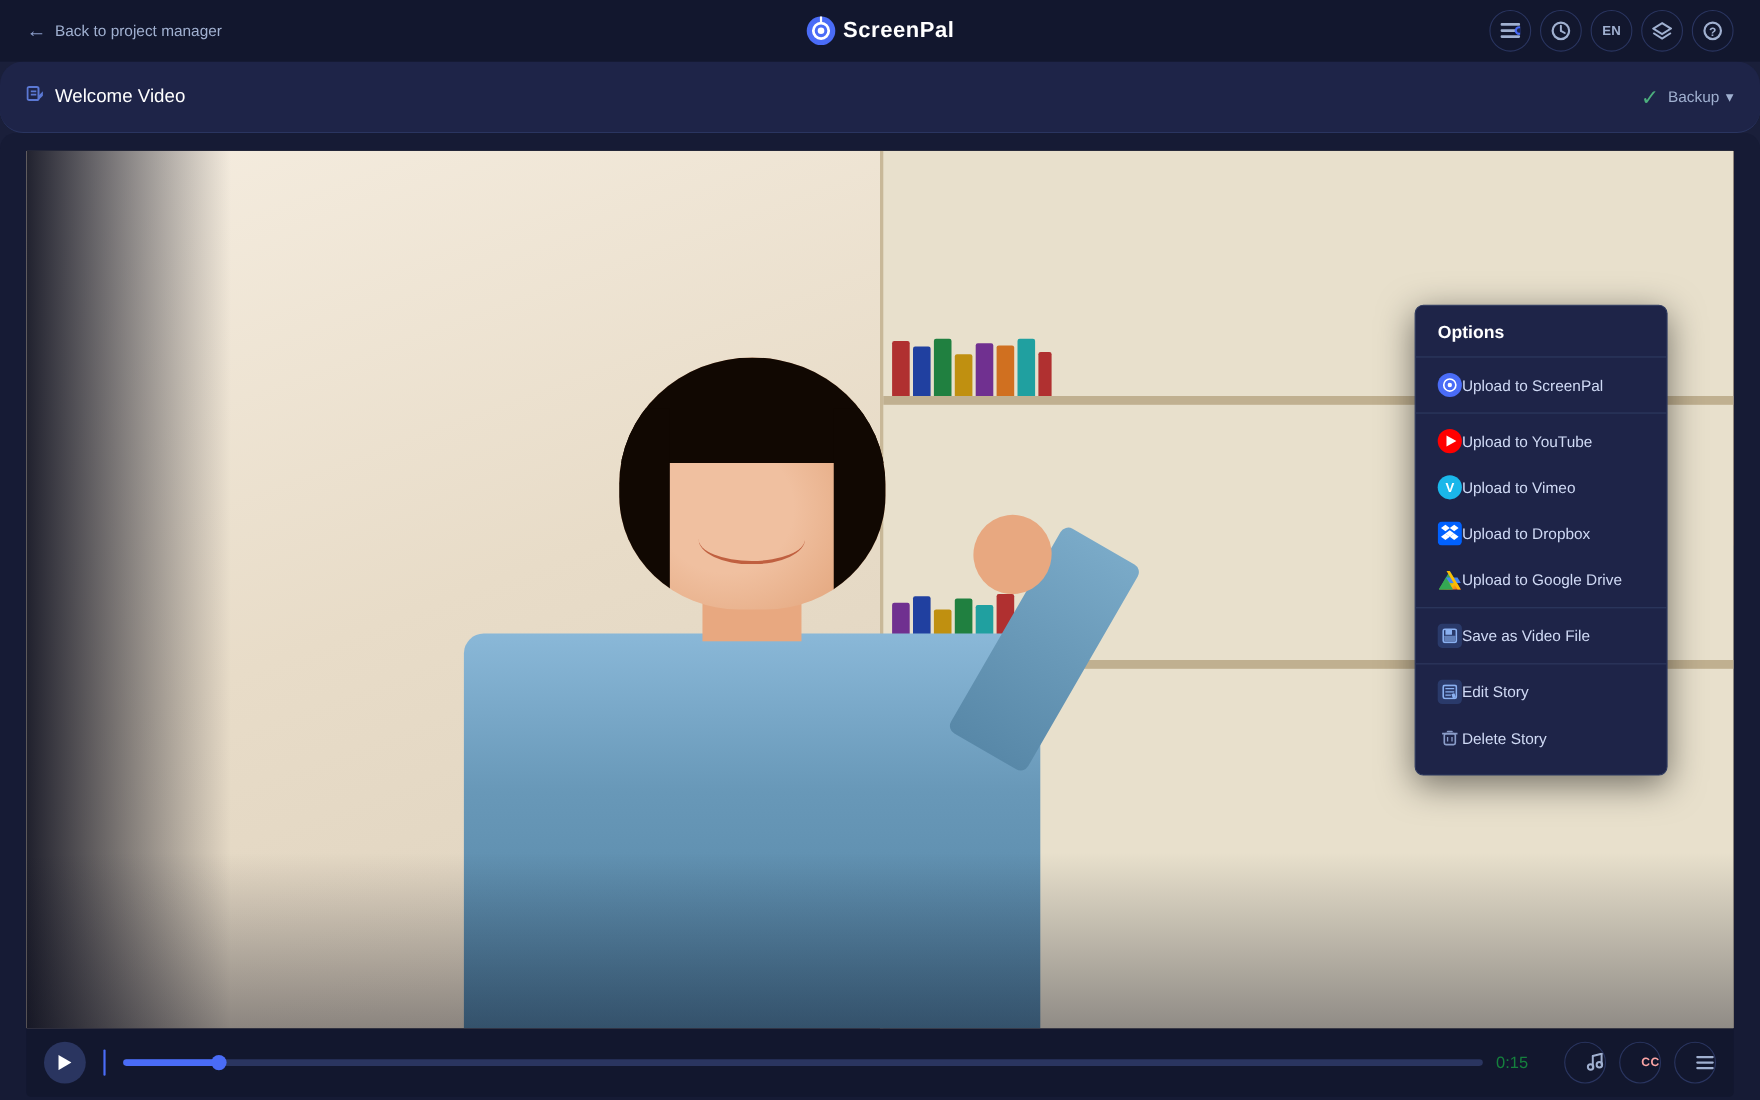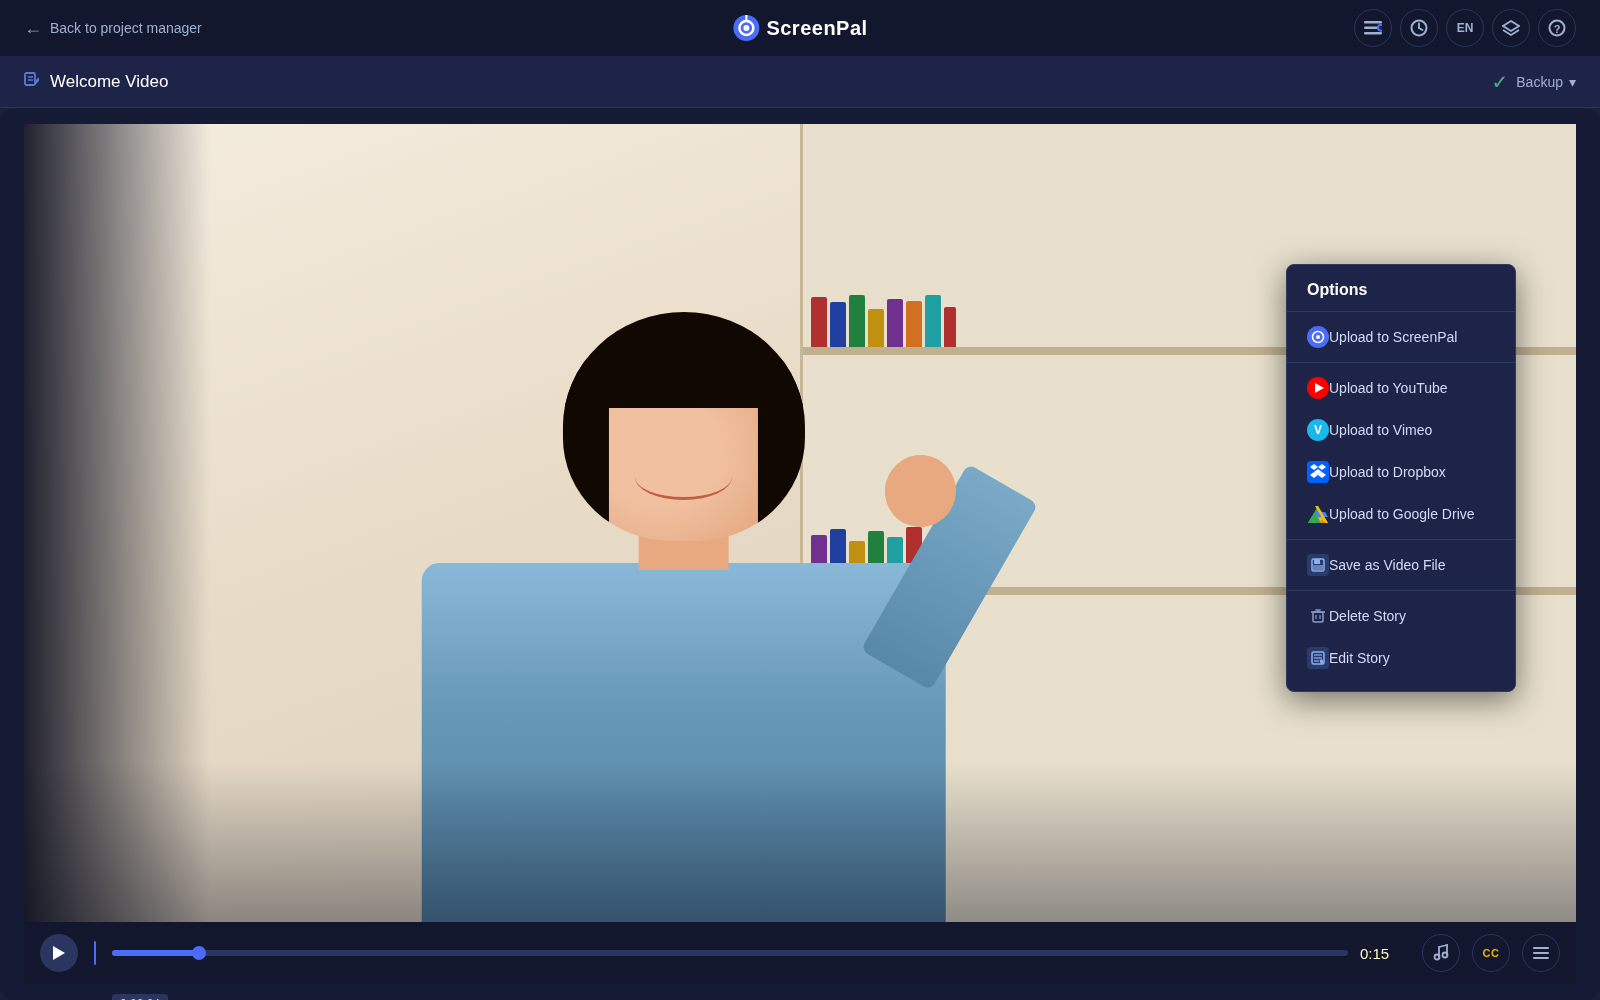--- a/index.html
+++ b/index.html
@@ -66,26 +66,27 @@
       color: #a0b0d0;
       display: flex;
       align-items: center;
       justify-content: center;
       cursor: pointer;
       font-size: 16px;
     }
 
     
     .subtitle-bar {
-      height: 52px;
+      height: 65px;
       background: #1e2448;
       display: flex;
       align-items: center;
       padding: 0 24px;
       border-bottom: 1px solid #2a3560;
+      border-radius: 21px;
     }
     .subtitle-icon {
       color: #5b78d4;
       font-size: 16px;
       margin-right: 10px;
     }
     .subtitle-title {
       font-size: 17px;
       font-weight: 500;
       color: #ffffff;
@@ -176,35 +177,35 @@
       width: 14px;
       height: 14px;
       border-radius: 50%;
       background: #4a6cf7;
       position: absolute;
       top: 50%;
       left: 7%;
       transform: translate(-50%, -50%);
     }
     .time-display {
-      color: #fef9c3;
+      color: #15803d;
       font-size: 15px;
       font-weight: 500;
       min-width: 50px;
     }
     .ctrl-btn {
       width: 38px;
       height: 38px;
       border-radius: 50%;
       border: 1px solid #2a3560;
       background: transparent;
-      color: #eab308;
-      display: flex;
-      align-items: center;
-      justify-content: center;
+      color: #fca5a5;
+      display: flex;
+      align-items: center;
+      justify-content: flex-end;
       cursor: pointer;
       font-size: 15px;
       font-weight: 600;
     }
     .timestamp-badge {
       position: absolute;
       bottom: -24px;
       left: 90px;
       background: #2a3560;
       color: #c0d0f0;
@@ -801,47 +802,47 @@
             </svg>
           </div>
         </div>
         <span>Save as Video File</span>
       </div>
 
       <div class="option-divider"></div>
 
       <div class="option-item">
         <div class="option-icon">
+          <div class="edit-icon">
+            <svg width="14" height="14" viewBox="0 0 14 14">
+              <rect x="1" y="1" width="12" height="12" rx="1.5" fill="none" stroke="#8ab0f0" stroke-width="1.5"></rect>
+              <line x1="3" y1="4" x2="11" y2="4" stroke="#8ab0f0" stroke-width="1.2"></line>
+              <line x1="3" y1="7" x2="11" y2="7" stroke="#8ab0f0" stroke-width="1.2"></line>
+              <line x1="3" y1="10" x2="8" y2="10" stroke="#8ab0f0" stroke-width="1.2"></line>
+              <rect x="9" y="8.5" width="3" height="4" rx="0.5" fill="#8ab0f0" transform="rotate(-20,10.5,10.5)"></rect>
+            </svg>
+          </div>
+        </div>
+        <span>Edit Story</span>
+      </div>
+
+      <div class="option-item">
+        <div class="option-icon">
           <div class="trash-icon">
             <svg width="16" height="16" viewBox="0 0 16 16">
               <rect x="3" y="4" width="10" height="10" rx="1.5" fill="none" stroke="#8a9cc8" stroke-width="1.5"></rect>
               <line x1="1" y1="4" x2="15" y2="4" stroke="#8a9cc8" stroke-width="1.5"></line>
               <line x1="6" y1="2" x2="10" y2="2" stroke="#8a9cc8" stroke-width="1.5" stroke-linecap="round"></line>
               <line x1="6" y1="7" x2="6" y2="11" stroke="#8a9cc8" stroke-width="1.2"></line>
               <line x1="10" y1="7" x2="10" y2="11" stroke="#8a9cc8" stroke-width="1.2"></line>
             </svg>
           </div>
         </div>
         <span>Delete Story</span>
       </div>
-
-      <div class="option-item">
-        <div class="option-icon">
-          <div class="edit-icon">
-            <svg width="14" height="14" viewBox="0 0 14 14">
-              <rect x="1" y="1" width="12" height="12" rx="1.5" fill="none" stroke="#8ab0f0" stroke-width="1.5"></rect>
-              <line x1="3" y1="4" x2="11" y2="4" stroke="#8ab0f0" stroke-width="1.2"></line>
-              <line x1="3" y1="7" x2="11" y2="7" stroke="#8ab0f0" stroke-width="1.2"></line>
-              <line x1="3" y1="10" x2="8" y2="10" stroke="#8ab0f0" stroke-width="1.2"></line>
-              <rect x="9" y="8.5" width="3" height="4" rx="0.5" fill="#8ab0f0" transform="rotate(-20,10.5,10.5)"></rect>
-            </svg>
-          </div>
-        </div>
-        <span>Edit Story</span>
-      </div>
     </div>
   </div>
 
   <div class="controls-bar">
     <button class="play-btn">
       <svg width="12" height="14" viewBox="0 0 12 14">
         <polygon points="0,0 12,7 0,14" fill="white"></polygon>
       </svg>
     </button>
 

